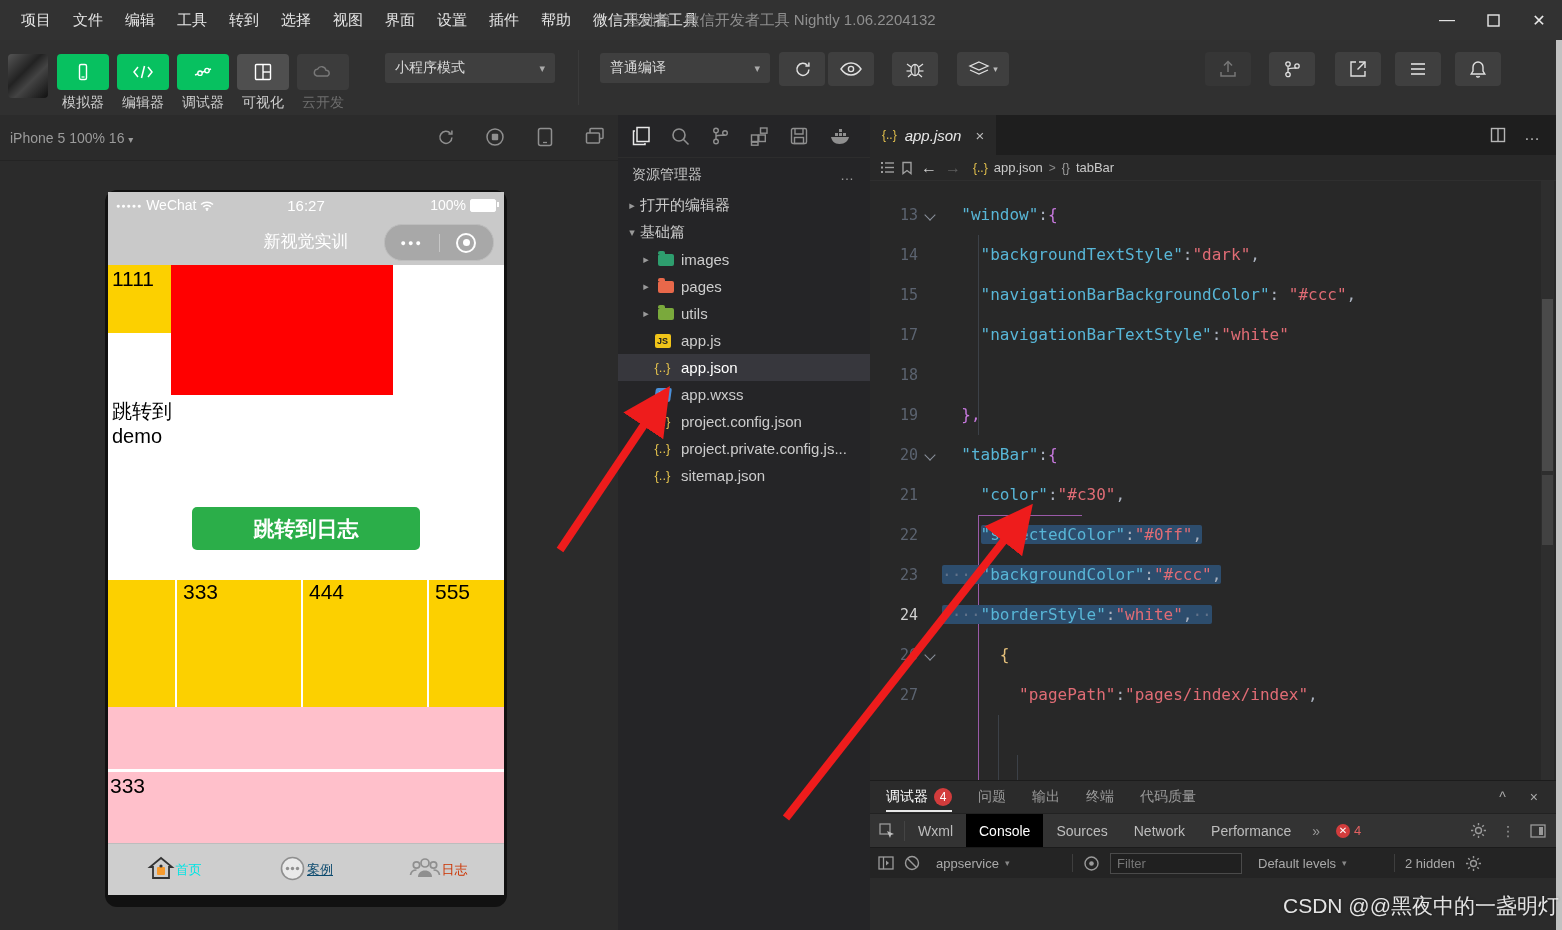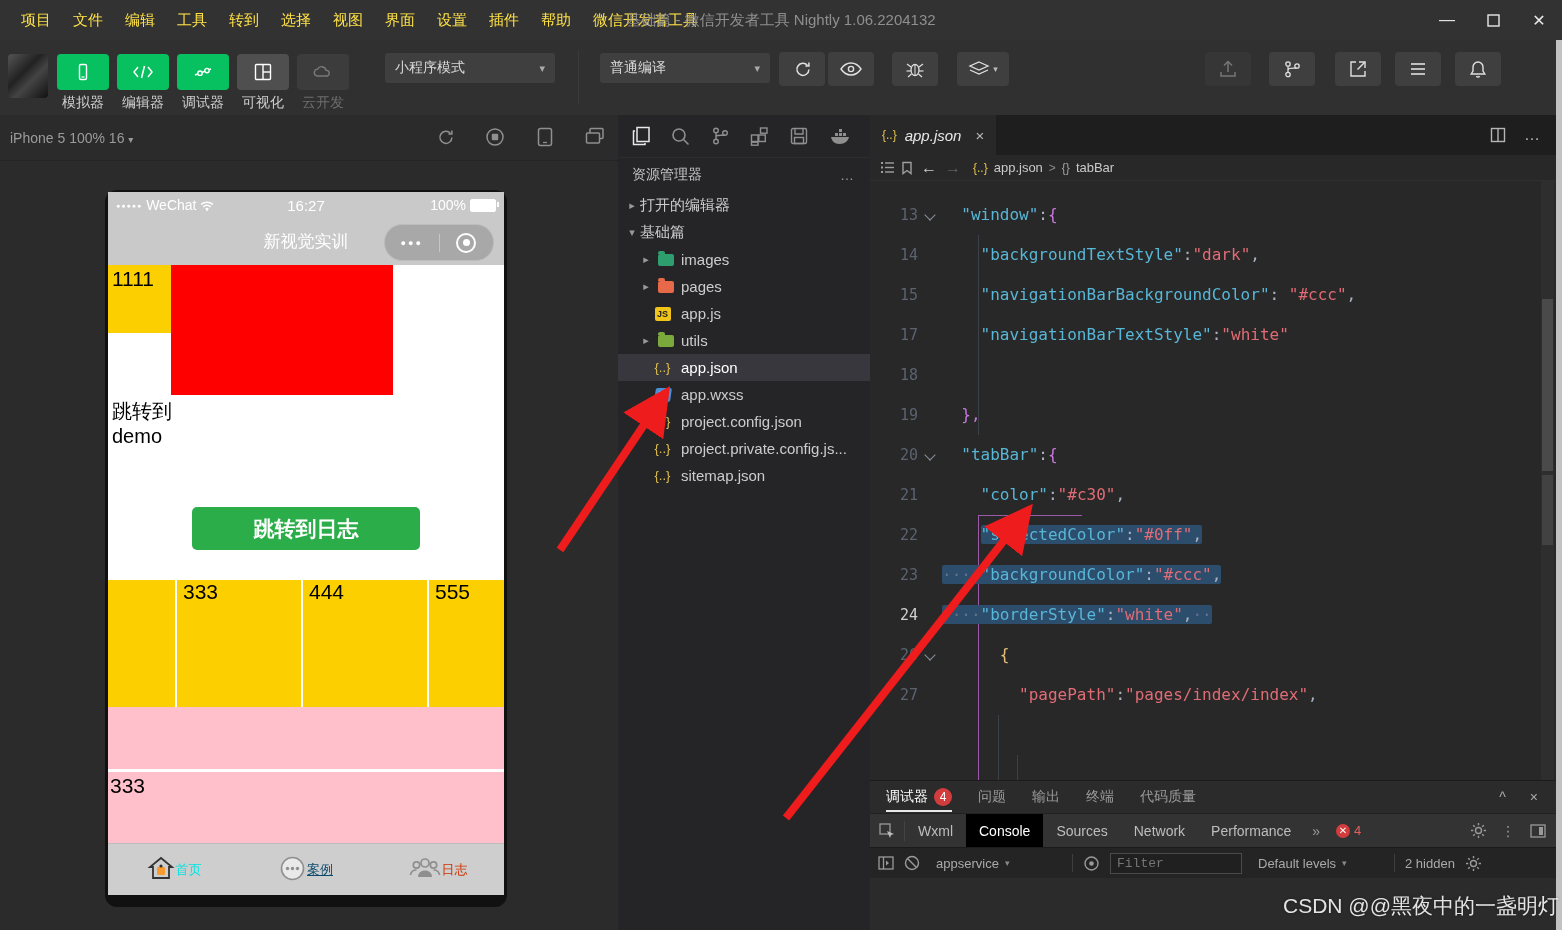--- a/index.html
+++ b/index.html
@@ -3,21 +3,21 @@
 <meta charset="utf-8">
 <style>
   html,body{margin:0;padding:0}
   body{width:1562px;height:930px;position:relative;overflow:hidden;background:#2b2b2b;
        font-family:"Liberation Sans",sans-serif;color:#ddd;-webkit-font-smoothing:antialiased}
   .abs{position:absolute}
 
   
   .titlebar{left:0;top:0;width:1562px;height:40px;background:#323232;display:flex;align-items:center}
   .menus{display:flex;gap:0;padding-left:10px}
-  .menu-item{padding:0 11px;font-size:15px;color:#fde047;line-height:40px;cursor:default}
+  .menu-item{padding:0 11px;font-size:15px;color:#e5e5e5;line-height:40px;cursor:default}
   .win-title{position:absolute;left:0;right:0;text-align:center;font-size:15px;color:#8f8f8f;pointer-events:none}
   .win-controls{position:absolute;right:0;top:0;height:40px;display:flex}
   .win-btn{width:46px;height:40px;display:flex;align-items:center;justify-content:center;color:#e8e8e8;font-size:16px}
 
   
   .toolbar{left:0;top:40px;width:1562px;height:75px;background:#303030;border-bottom:1px solid #232323}
   .avatar{left:8px;top:14px;width:40px;height:44px;border-radius:4px;
           background:linear-gradient(135deg,#555 0%,#222 40%,#444 60%,#111 100%)}
   .tbwrap{top:14px;width:52px;text-align:center}
   .tb-btn{width:52px;height:36px;border-radius:4px;display:flex;align-items:center;justify-content:center;background:#4f4f4f;color:#fff}
@@ -144,21 +144,21 @@
   .dt-tab{padding:0 13px;height:33px;display:flex;align-items:center}
   .dt-tab.active{background:#000;color:#fff}
   .dt-more{padding:0 8px;color:#9a9a9a}
   .err-chip{display:flex;align-items:center;gap:4px;color:#e06060;font-size:13px;padding:0 8px}
   .err-dot{width:14px;height:14px;border-radius:50%;background:#d23c3c;color:#fff;font-size:10px;display:flex;align-items:center;justify-content:center}
   .dt-actions{margin-left:auto;display:flex;align-items:center;gap:14px;padding-right:10px;color:#9a9a9a}
   .dbg-row3{height:30px;background:#242424;display:flex;align-items:center;gap:10px;padding-left:8px;
             font-size:13px;color:#aaa;border-top:1px solid #1b1b1b}
   .r3-dd{display:flex;align-items:center;gap:6px;padding:2px 6px;min-width:120px}
   .filter-box{width:118px;height:19px;background:#202020;border:1px solid #4a4a4a;color:#999;font-size:13px;
-              font-family:Liberation Mono, monospace;padding:0 6px}
+              font-family:Liberation Sans, sans-serif;padding:0 6px}
   .r3-div{width:1px;height:18px;background:#3e3e3e}
 
   .edge-strip{left:1556px;top:40px;width:6px;height:890px;background:#c2c2c2}
   .watermark{right:3px;top:892px;font-size:21px;color:rgba(255,255,255,.88);z-index:60;white-space:nowrap;
              text-shadow:0 0 3px rgba(0,0,0,.35);font-weight:500}
   .arrows{left:0;top:0;z-index:50;pointer-events:none}
   svg.ic{display:block}
 </style>
 </head>
 <body>
@@ -535,32 +535,32 @@
           <span>images</span>
         </div>
         <div class="trow" style="padding-left: 20px;">
           <span class="caret caret-r"></span>
           <span style="width: 24px; display: flex; justify-content: center; flex: 0 0 auto; margin-right: 3px;">
             <span class="fi-folder fi-pages"></span>
           </span>
           <span>pages</span>
         </div>
         <div class="trow" style="padding-left: 20px;">
+          <span class="caret caret-r"></span>
+          <span style="width: 24px; display: flex; justify-content: center; flex: 0 0 auto; margin-right: 3px;">
+            <span class="fi-folder fi-utils"></span>
+          </span>
+          <span>utils</span>
+        </div>
+        <div class="trow" style="padding-left: 20px;">
           <span class="caret"></span>
           <span style="width: 24px; display: flex; justify-content: center; flex: 0 0 auto; margin-right: 3px;">
             <span class="ficon fi-js">JS</span>
           </span>
           <span>app.js</span>
-        </div>
-        <div class="trow" style="padding-left: 20px;">
-          <span class="caret caret-r"></span>
-          <span style="width: 24px; display: flex; justify-content: center; flex: 0 0 auto; margin-right: 3px;">
-            <span class="fi-folder fi-utils"></span>
-          </span>
-          <span>utils</span>
         </div>
         <div class="trow selected" style="padding-left: 20px;">
           <span class="caret"></span>
           <span style="width: 24px; display: flex; justify-content: center; flex: 0 0 auto; margin-right: 3px;">
             <span class="ficon fi-json">{..}</span>
           </span>
           <span>app.json</span>
         </div>
         <div class="trow" style="padding-left: 20px;">
           <span class="caret"></span>

